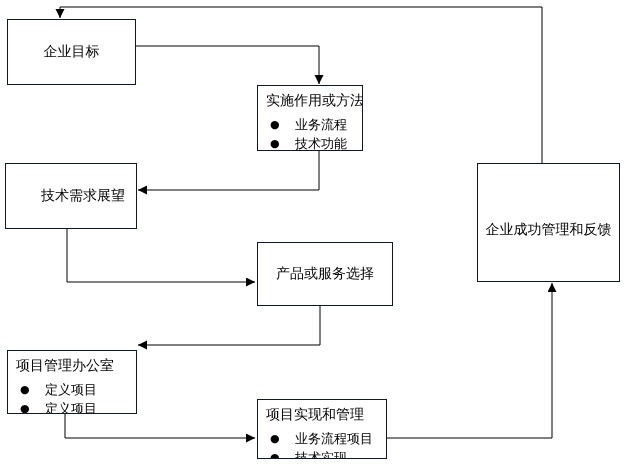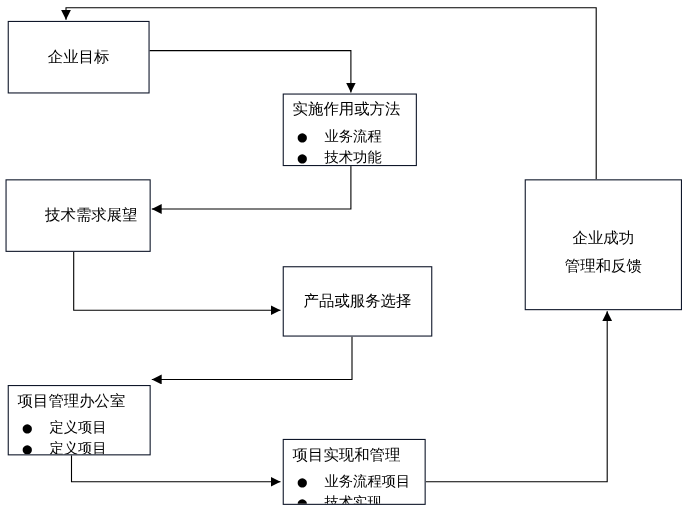--- a/index.html
+++ b/index.html
@@ -31,21 +31,21 @@
     color: #000000;
   }
   .center-box {
     display: flex;
     align-items: center;
     justify-content: center;
     text-align: center;
   }
   .two-line-box {
     display: flex;
-    flex-direction: column;
+    flex-direction: row;
     align-items: center;
     justify-content: center;
     padding-top: 14px;
     line-height: 25px;
     text-align: center;
   }
   .list-box {
     padding: 7px 4px 0 8px;
   }
   .box-heading {
@@ -89,21 +89,21 @@
     <path d="M320 306 L320 345 L138 345" fill="none" stroke="#000000" stroke-width="1" marker-end="url(#arrow)"></path>
     <path d="M65 384 L65 438 L255 438" fill="none" stroke="#000000" stroke-width="1" marker-end="url(#arrow)"></path>
     <path d="M387 438 L552 438 L552 283" fill="none" stroke="#000000" stroke-width="1" marker-end="url(#arrow)"></path>
     <path d="M542 163 L542 7 L60 7 L60 18" fill="none" stroke="#000000" stroke-width="1" marker-end="url(#arrow)"></path>
   </svg>
 
   <div class="box center-box" style="left:7px; top:19px; width:129px; height:66px;">
     <span>企业目标</span>
   </div>
 
-  <div class="box list-box" style="left:257px; top:85px; width:122px; height:66px;">
+  <div class="box list-box" style="left:257px; top:85px; width:106px; height:66px;">
     <div class="box-heading">实施作用或方法</div>
     <div class="bullet-row first">
       <span class="dot">●</span>
       <span class="bullet-text">业务流程</span>
     </div>
     <div class="bullet-row second">
       <span class="dot">●</span>
       <span class="bullet-text">技术功能</span>
     </div>
   </div>

